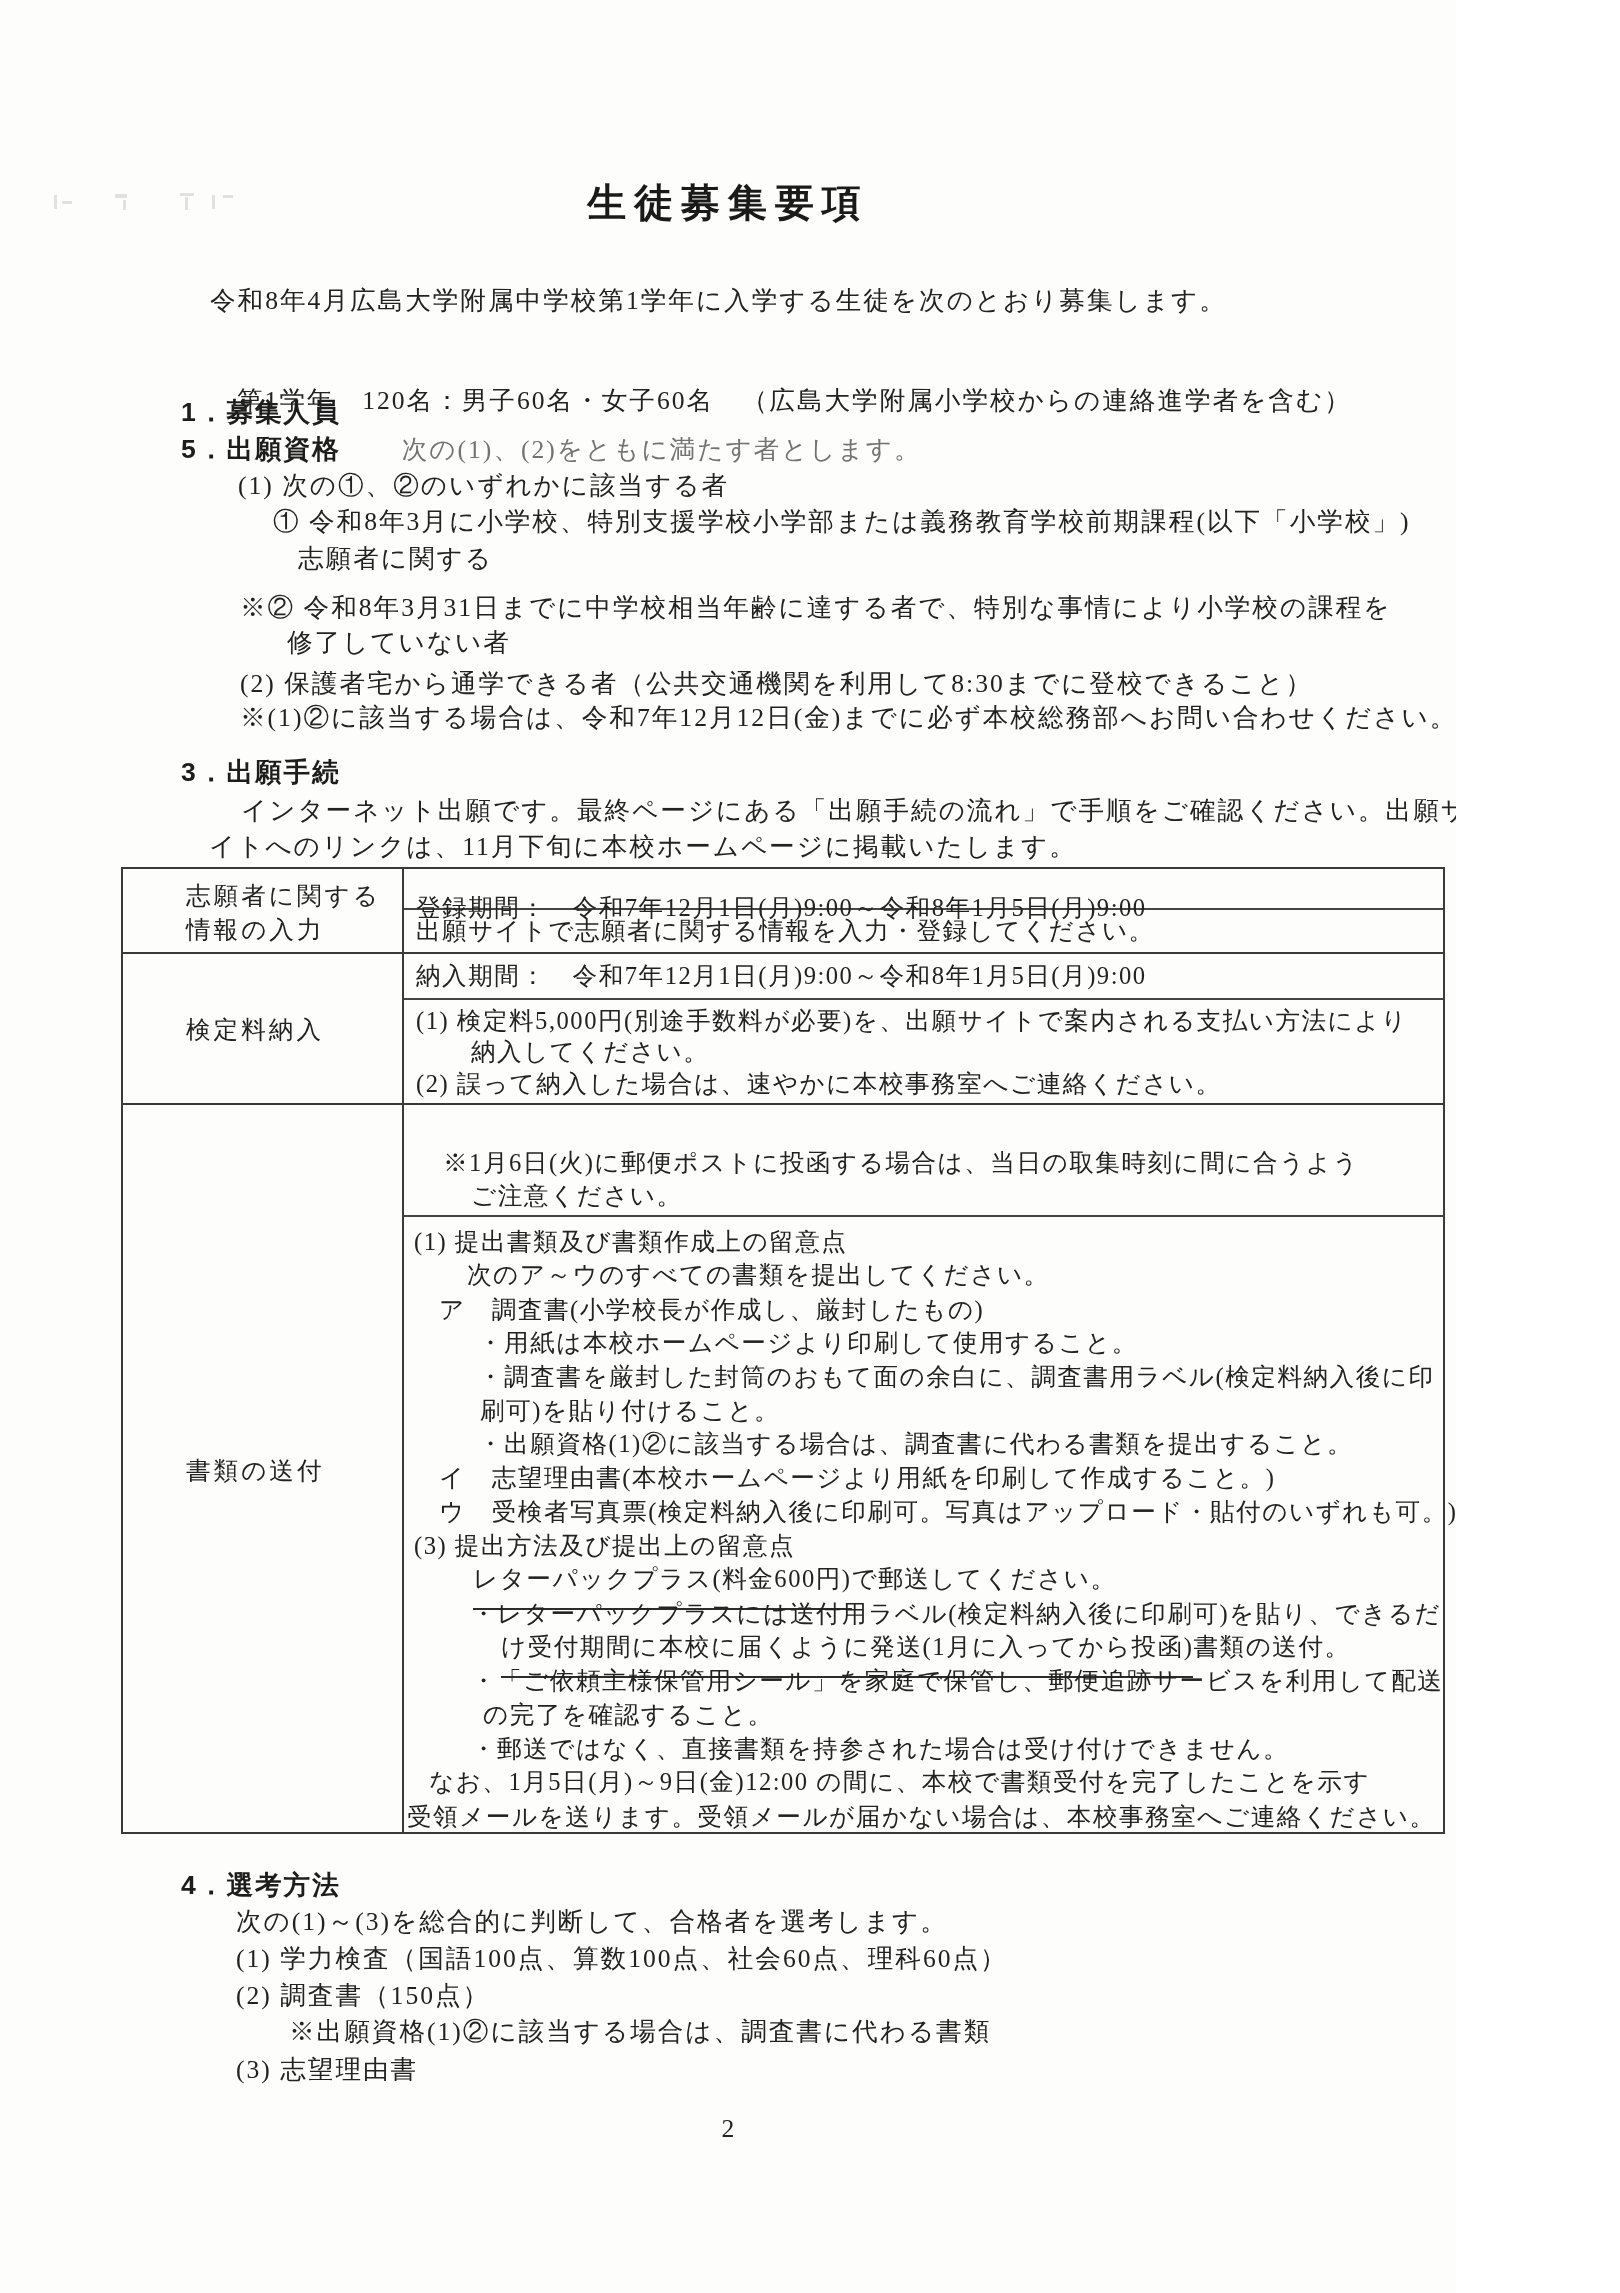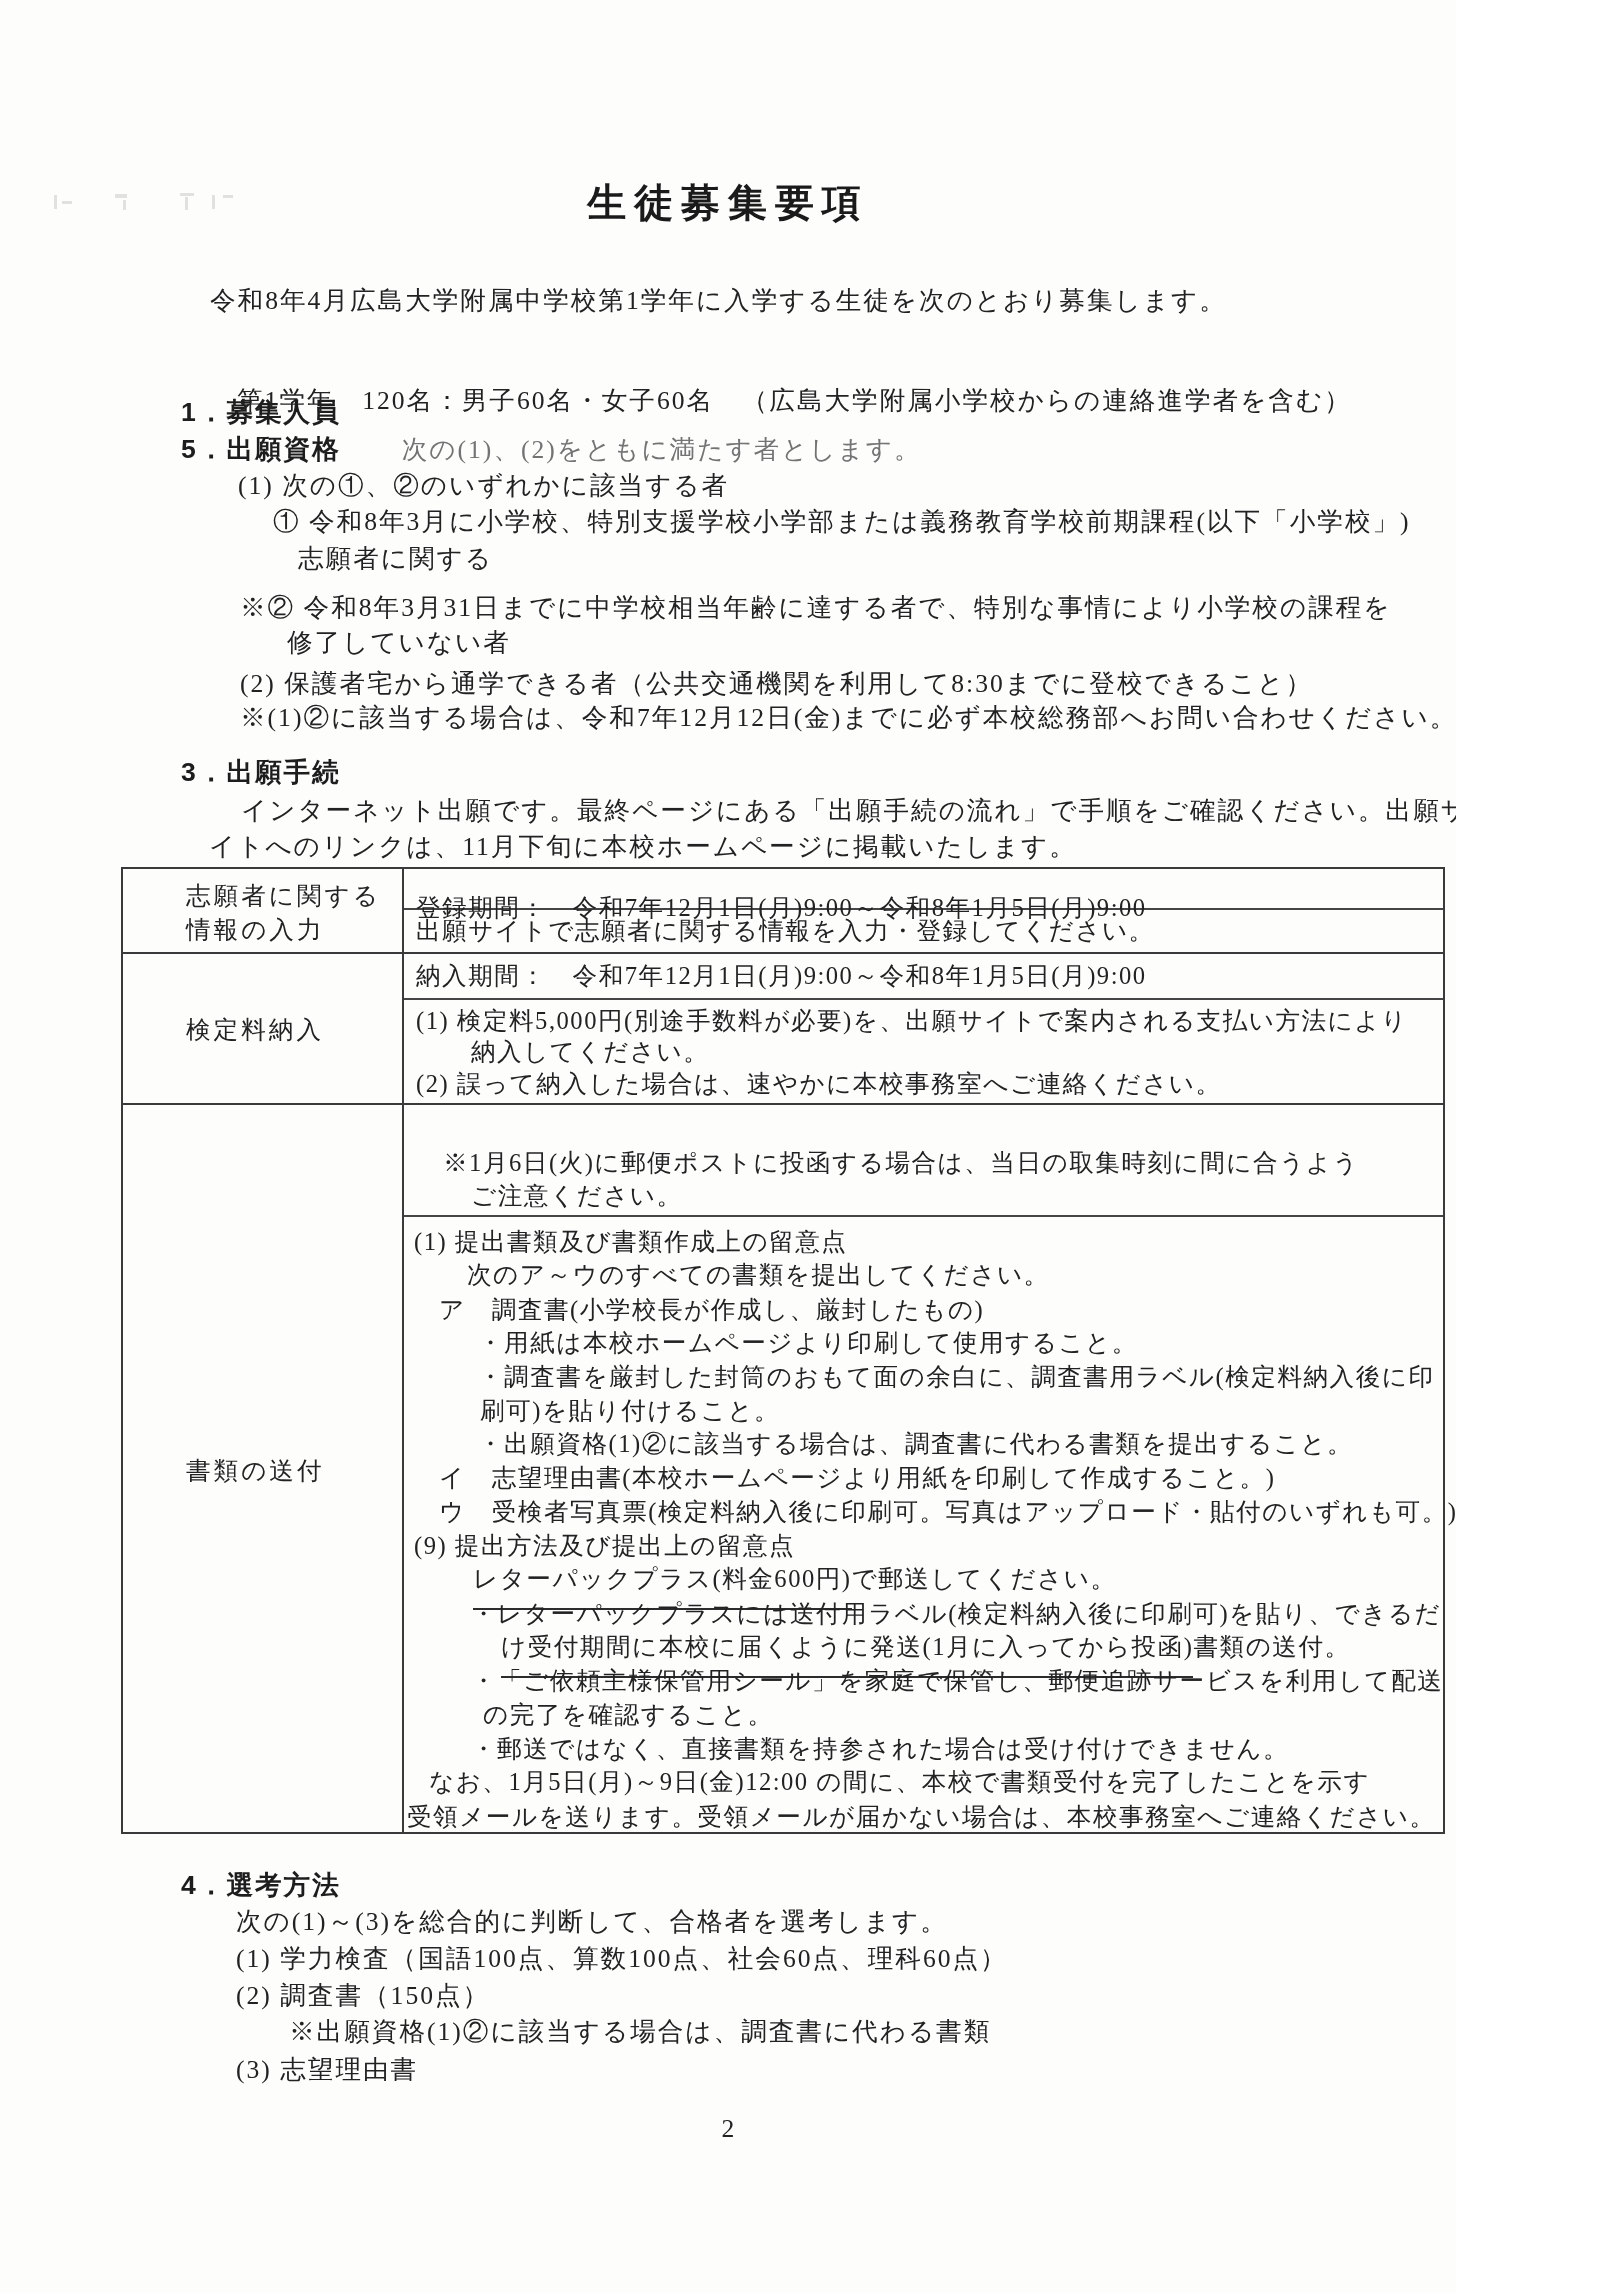--- a/index.html
+++ b/index.html
@@ -131,21 +131,21 @@
 
     <div class="cellline" style="left:291px; top:359px;">(1) 提出書類及び書類作成上の留意点</div>
     <div class="cellline" style="left:344px; top:392px;">次のア～ウのすべての書類を提出してください。</div>
     <div class="cellline" style="left:316px; top:427px;">ア　調査書(小学校長が作成し、厳封したもの)</div>
     <div class="cellline" style="left:355px; top:460px;">・用紙は本校ホームページより印刷して使用すること。</div>
     <div class="cellline" style="left:355px; top:494px;">・調査書を厳封した封筒のおもて面の余白に、調査書用ラベル(検定料納入後に印</div>
     <div class="cellline" style="left:357px; top:528px;">刷可)を貼り付けること。</div>
     <div class="cellline" style="left:355px; top:561px;">・出願資格(1)②に該当する場合は、調査書に代わる書類を提出すること。</div>
     <div class="cellline" style="left:316px; top:595px;">イ　志望理由書(本校ホームページより用紙を印刷して作成すること。)</div>
     <div class="cellline" style="left:316px; top:629px;">ウ　受検者写真票(検定料納入後に印刷可。写真はアップロード・貼付のいずれも可。)</div>
-    <div class="cellline" style="left:291px; top:663px;">(9) 提出方法及び提出上の留意点</div>
+    <div class="cellline" style="left:291px; top:663px;">(3) 提出方法及び提出上の留意点</div>
     <div class="cellline" style="left:350px; top:696px;">
       <span class="u">レターパックプラス(料金600円)</span><span>で郵送してください。</span>
     </div>
     <div class="cellline" style="left:348px; top:731px;">・レターパックプラスには送付用ラベル(検定料納入後に印刷可)を貼り、できるだ</div>
     <div class="cellline" style="left:378px; top:764px;">
       <span class="u">け受付期間に本校に届くように発送(1月に入ってから投函)</span><span>書類の送付。</span>
     </div>
     <div class="cellline" style="left:348px; top:798px;">・「ご依頼主様保管用シール」を家庭で保管し、郵便追跡サービスを利用して配送</div>
     <div class="cellline" style="left:360px; top:832px;">の完了を確認すること。</div>
     <div class="cellline" style="left:348px; top:866px;">・郵送ではなく、直接書類を持参された場合は受け付けできません。</div>

